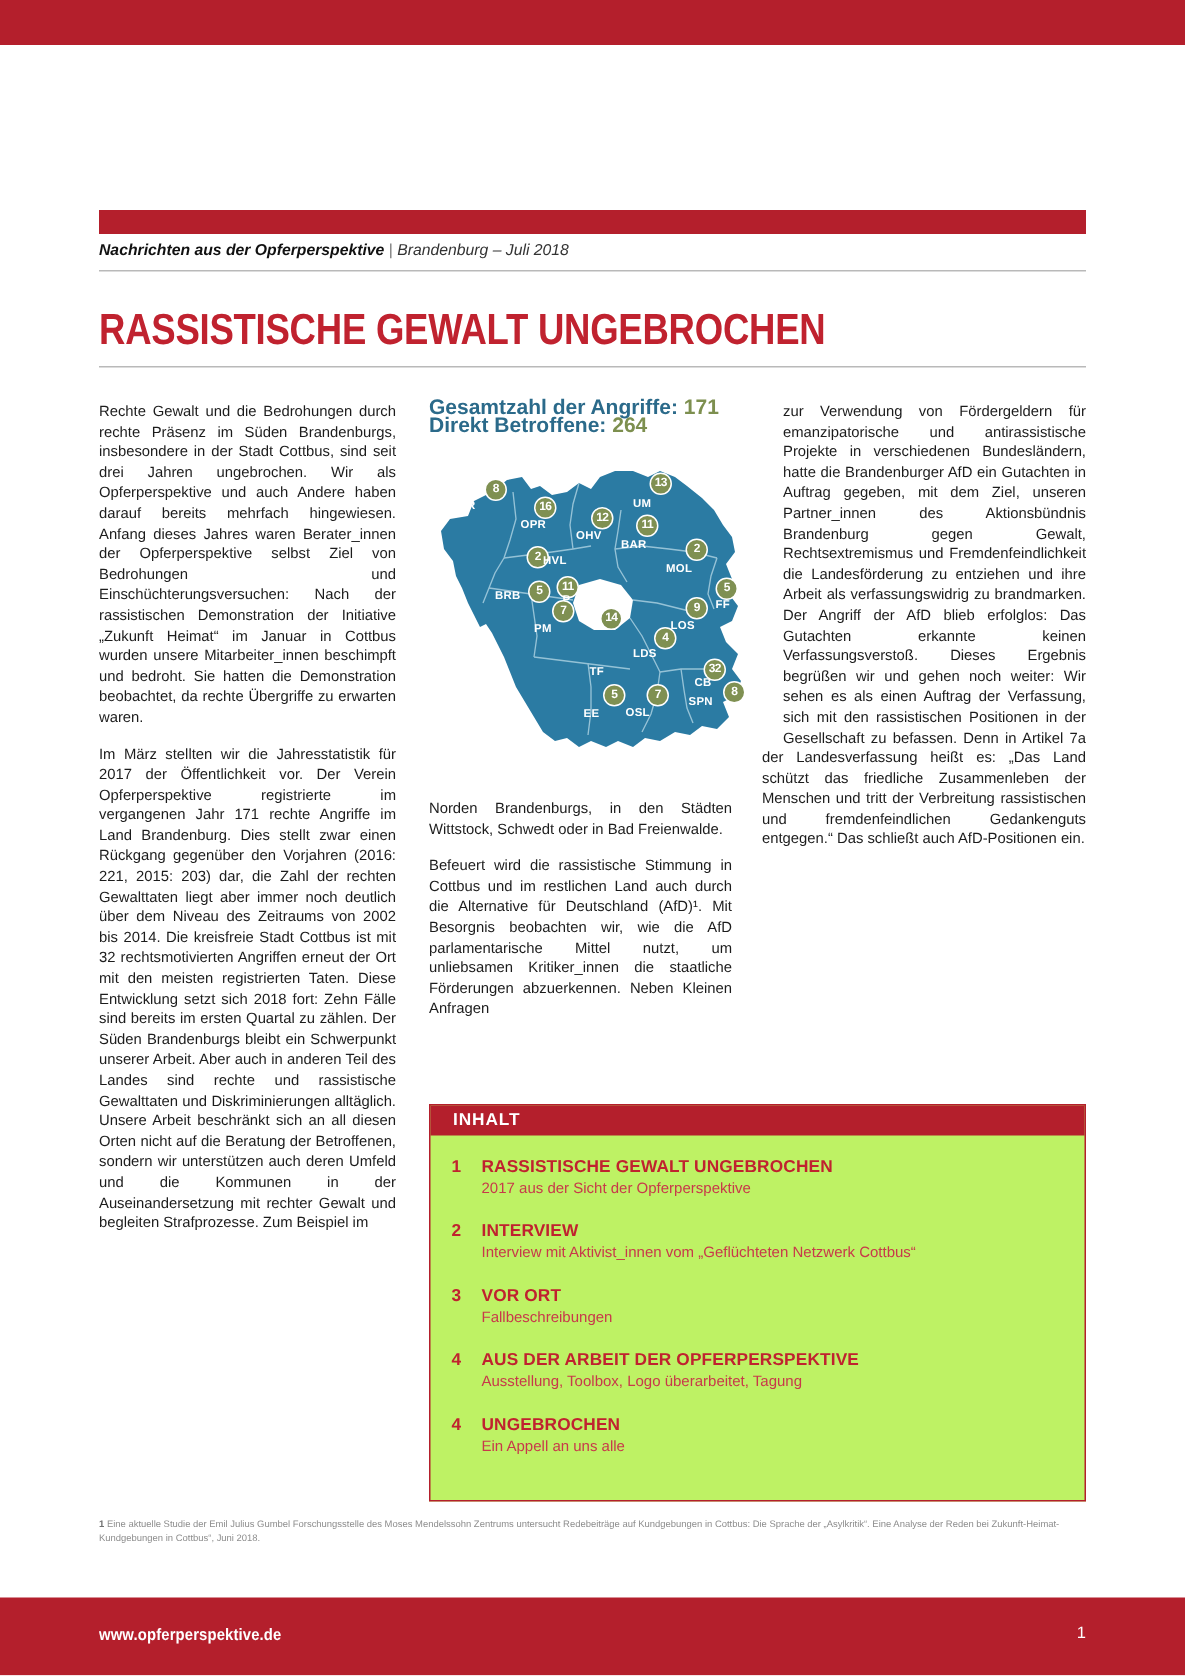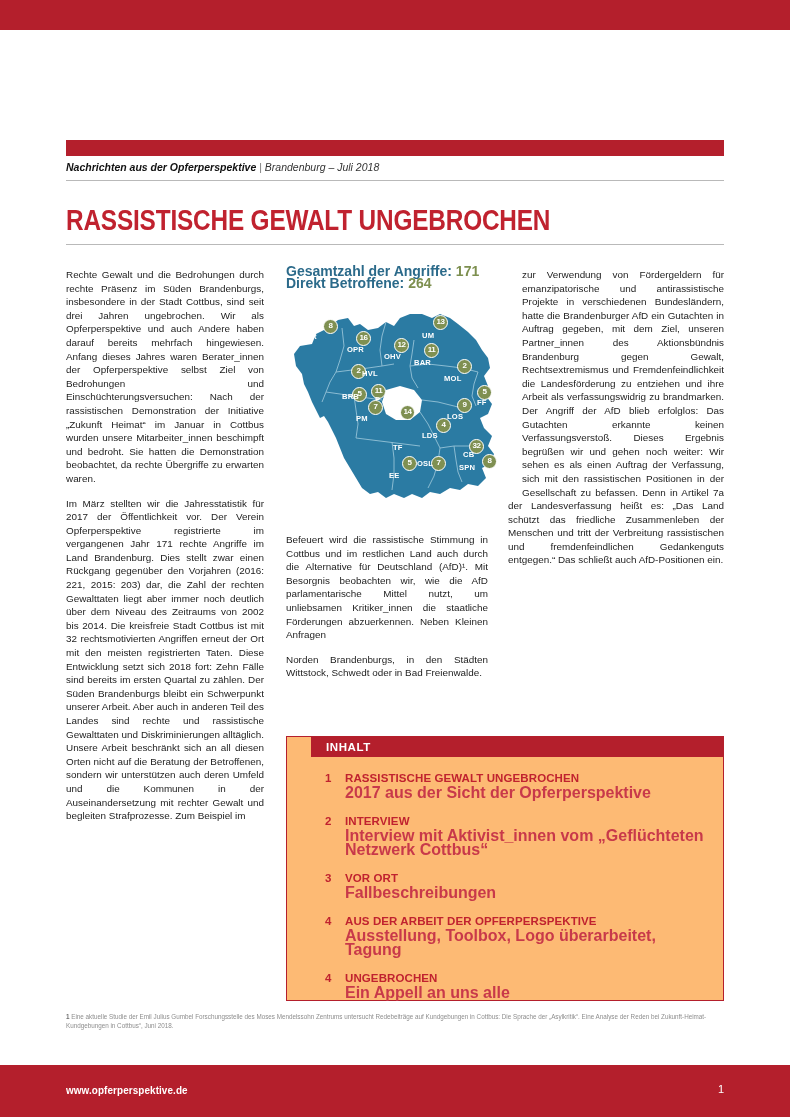--- a/index.html
+++ b/index.html
@@ -191,22 +191,21 @@
     white-space: nowrap;
   }
 
   
   .toc {
     position: absolute;
     top: 736px; left: 286px;
     width: 438px;
     height: 265px;
     border: 1px solid #b41f2c;
-    background: #fdba74;
-    padding-left: 24px;
+    background: #bef264;
   }
   .toc-header {
     height: 20px;
     background: #b41f2c;
     color: #ffffff;
     font-family: "Liberation Sans Narrow", "Liberation Sans", sans-serif;
     font-size: 11.5px;
     font-weight: bold;
     letter-spacing: 0.6px;
     line-height: 20px;
@@ -227,25 +226,24 @@
   .toc-body { flex: 1; }
   .toc-title {
     font-family: "Liberation Sans Narrow", "Liberation Sans", sans-serif;
     font-size: 11.5px;
     font-weight: bold;
     color: #c0222f;
     letter-spacing: 0.1px;
     line-height: 14px;
   }
   .toc-sub {
-    font-size: 16px;
+    font-size: 10px;
     color: #c8394a;
     line-height: 14px;
     margin-top: 1px;
-    font-weight: bold;
   }
 
   
   .footnote {
     position: absolute;
     top: 1012px; left: 66px;
     width: 658px;
     font-size: 6.3px;
     line-height: 9px;
     color: #8d8d8d;
@@ -351,51 +349,51 @@
         <div class="abbr" style="left: 98px; top: 86px;">OHV</div>
         <div class="pin" style="left: 147px; top: 49px;">13</div>
         <div class="abbr" style="left: 136px; top: 65px;">UM</div>
         <div class="pin" style="left: 138px; top: 77px;">11</div>
         <div class="abbr" style="left: 128px; top: 92px;">BAR</div>
         <div class="pin" style="left: 171px; top: 93px;">2</div>
         <div class="abbr" style="left: 158px; top: 108px;">MOL</div>
         <div class="pin" style="left: 65px; top: 98px;">2</div>
         <div class="abbr" style="left: 76px; top: 103px;">HVL</div>
         <div class="pin" style="left: 66px; top: 121px;">5</div>
-        <div class="abbr" style="left: 56px; top: 126px;">BRB</div>
+        <div class="abbr" style="left: 44px; top: 126px;">BRB</div>
         <div class="pin" style="left: 85px; top: 118px;">11</div>
         <div class="abbr" style="left: 89px; top: 129px;">P</div>
         <div class="pin" style="left: 82px; top: 134px;">7</div>
         <div class="abbr" style="left: 70px; top: 148px;">PM</div>
         <div class="pin" style="left: 114px; top: 139px;">14</div>
         <div class="abbr" style="left: 107px; top: 154px; margin-top: 23px;">TF</div>
         <div class="pin" style="left: 150px; top: 152px;">4</div>
         <div class="abbr" style="left: 136px; top: 165px;">LDS</div>
         <div class="pin" style="left: 171px; top: 132px;">9</div>
         <div class="abbr" style="left: 161px; top: 146px;">LOS</div>
         <div class="pin" style="left: 191px; top: 119px;">5</div>
         <div class="abbr" style="left: 191px; top: 132px;">FF</div>
         <div class="pin" style="left: 183px; top: 173px;">32</div>
         <div class="abbr" style="left: 177px; top: 184px;">CB</div>
         <div class="pin" style="left: 196px; top: 188px;">8</div>
         <div class="abbr" style="left: 173px; top: 197px;">SPN</div>
         <div class="pin" style="left: 145px; top: 190px;">7</div>
-        <div class="abbr" style="left: 131px; top: 193px;">OSL</div>
+        <div class="abbr" style="left: 131px; top: 204px;">OSL</div>
         <div class="pin" style="left: 116px; top: 190px;">5</div>
         <div class="abbr" style="left: 103px; top: 205px;">EE</div>
       </div>
   </div>
 
   <div class="col" id="col1">
       <p>Rechte Gewalt und die Bedrohungen durch rechte Präsenz im Süden Brandenburgs, insbesondere in der Stadt Cottbus, sind seit drei Jahren ungebrochen. Wir als Opferperspektive und auch Andere haben darauf bereits mehrfach hingewiesen. Anfang dieses Jahres waren Berater_innen der Opferperspektive selbst Ziel von Bedrohungen und Einschüchterungsversuchen: Nach der rassistischen Demonstration der Initiative „Zukunft Heimat“ im Januar in Cottbus wurden unsere Mitarbeiter_innen beschimpft und bedroht. Sie hatten die Demonstration beobachtet, da rechte Übergriffe zu erwarten waren.</p>
       <p>Im März stellten wir die Jahresstatistik für 2017 der Öffentlichkeit vor. Der Verein Opferperspektive registrierte im vergangenen Jahr 171 rechte Angriffe im Land Brandenburg. Dies stellt zwar einen Rückgang gegenüber den Vorjahren (2016: 221, 2015: 203) dar, die Zahl der rechten Gewalttaten liegt aber immer noch deutlich über dem Niveau des Zeitraums von 2002 bis 2014. Die kreisfreie Stadt Cottbus ist mit 32 rechtsmotivierten Angriffen erneut der Ort mit den meisten registrierten Taten. Diese Entwicklung setzt sich 2018 fort: Zehn Fälle sind bereits im ersten Quartal zu zählen. Der Süden Brandenburgs bleibt ein Schwerpunkt unserer Arbeit. Aber auch in anderen Teil des Landes sind rechte und rassistische Gewalttaten und Diskriminierungen alltäglich. Unsere Arbeit beschränkt sich an all diesen Orten nicht auf die Beratung der Betroffenen, sondern wir unterstützen auch deren Umfeld und die Kommunen in der Auseinandersetzung mit rechter Gewalt und begleiten Strafprozesse. Zum Beispiel im</p>
     </div>
   <div class="col" id="col2">
+      <p>Norden Brandenburgs, in den Städten Wittstock, Schwedt oder in Bad Freienwalde.</p>
       <p>Befeuert wird die rassistische Stimmung in Cottbus und im restlichen Land auch durch die Alternative für Deutschland (AfD)¹. Mit Besorgnis beobachten wir, wie die AfD parlamentarische Mittel nutzt, um unliebsamen Kritiker_innen die staatliche Förderungen abzuerkennen. Neben Kleinen Anfragen</p>
-      <p>Norden Brandenburgs, in den Städten Wittstock, Schwedt oder in Bad Freienwalde.</p>
     </div>
   <div class="col" id="col3">
     <div class="col3-shape"></div>
   <p>zur Verwendung von Fördergeldern für emanzipatorische und antirassistische Projekte in verschiedenen Bundesländern, hatte die Brandenburger AfD ein Gutachten in Auftrag gegeben, mit dem Ziel, unseren Partner_innen des Aktionsbündnis Brandenburg gegen Gewalt, Rechtsextremismus und Fremdenfeindlichkeit die Landesförderung zu entziehen und ihre Arbeit als verfassungswidrig zu brandmarken. Der Angriff der AfD blieb erfolglos: Das Gutachten erkannte keinen Verfassungsverstoß. Dieses Ergebnis begrüßen wir und gehen noch weiter: Wir sehen es als einen Auftrag der Verfassung, sich mit den rassistischen Positionen in der Gesellschaft zu befassen. Denn in Artikel 7a der Landesverfassung heißt es: „Das Land schützt das friedliche Zusammenleben der Menschen und tritt der Verbreitung rassistischen und fremdenfeindlichen Gedankenguts entgegen.“ Das schließt auch AfD-Positionen ein.</p>
     </div>
 
   <div class="toc">
     <div class="toc-header">INHALT</div>
     <div class="toc-list" id="toc-list">
         <div class="toc-item">

